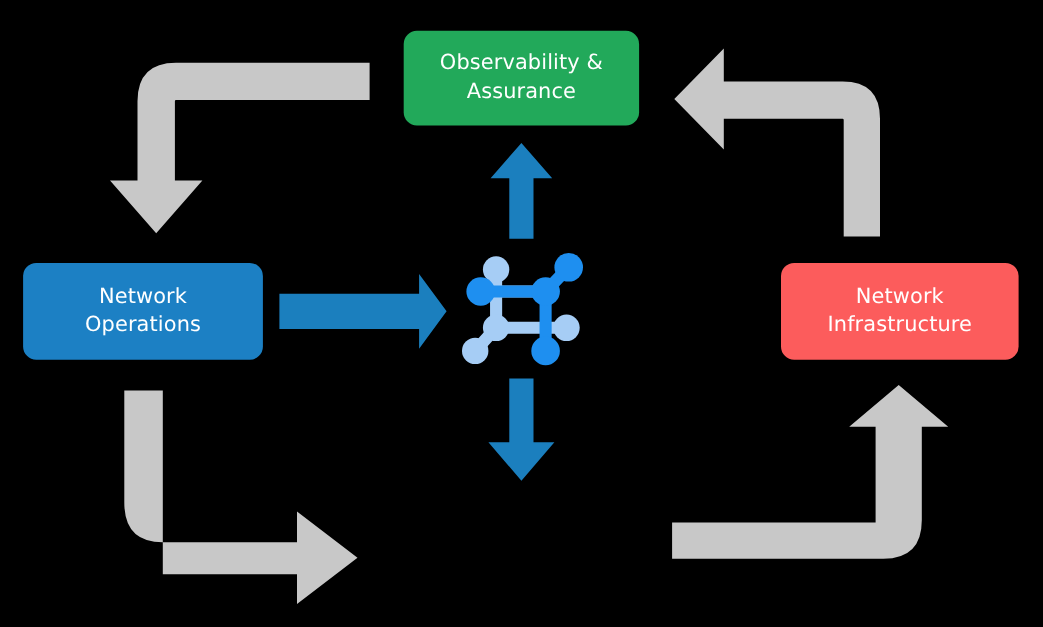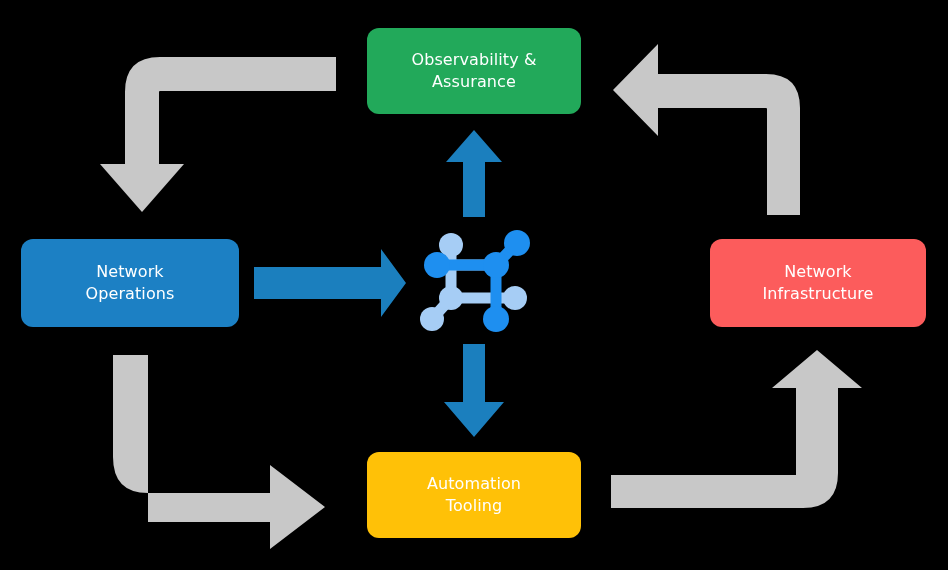--- a/index.html
+++ b/index.html
@@ -27,21 +27,21 @@
     height: 570px;
   }
   .node-box {
     position: absolute;
     display: flex;
     align-items: center;
     justify-content: center;
     text-align: center;
     border-radius: 12px;
     color: #ffffff;
-    font-size: 16px;
+    font-size: 19px;
     line-height: 1.35;
     font-weight: 400;
     letter-spacing: 0.1px;
     box-sizing: border-box;
     padding: 4px 10px;
     z-index: 3;
   }
   .node-label {
     display: block;
     white-space: pre-line;
@@ -207,18 +207,14 @@
   <div class="node-box" id="box-network-operations" style="background: rgb(28, 128, 196);">
     <span class="node-label">Network
 Operations</span>
   </div>
 
   <div class="node-box" id="box-network-infrastructure" style="background: rgb(252, 92, 92);">
     <span class="node-label">Network
 Infrastructure</span>
   </div>
 
-  <div class="node-box" id="box-automation-tooling" style="background: rgb(255, 193, 7);">
-    <span class="node-label">Automation
-Tooling</span>
-  </div>
 
 </div>
 
 </body></html>

